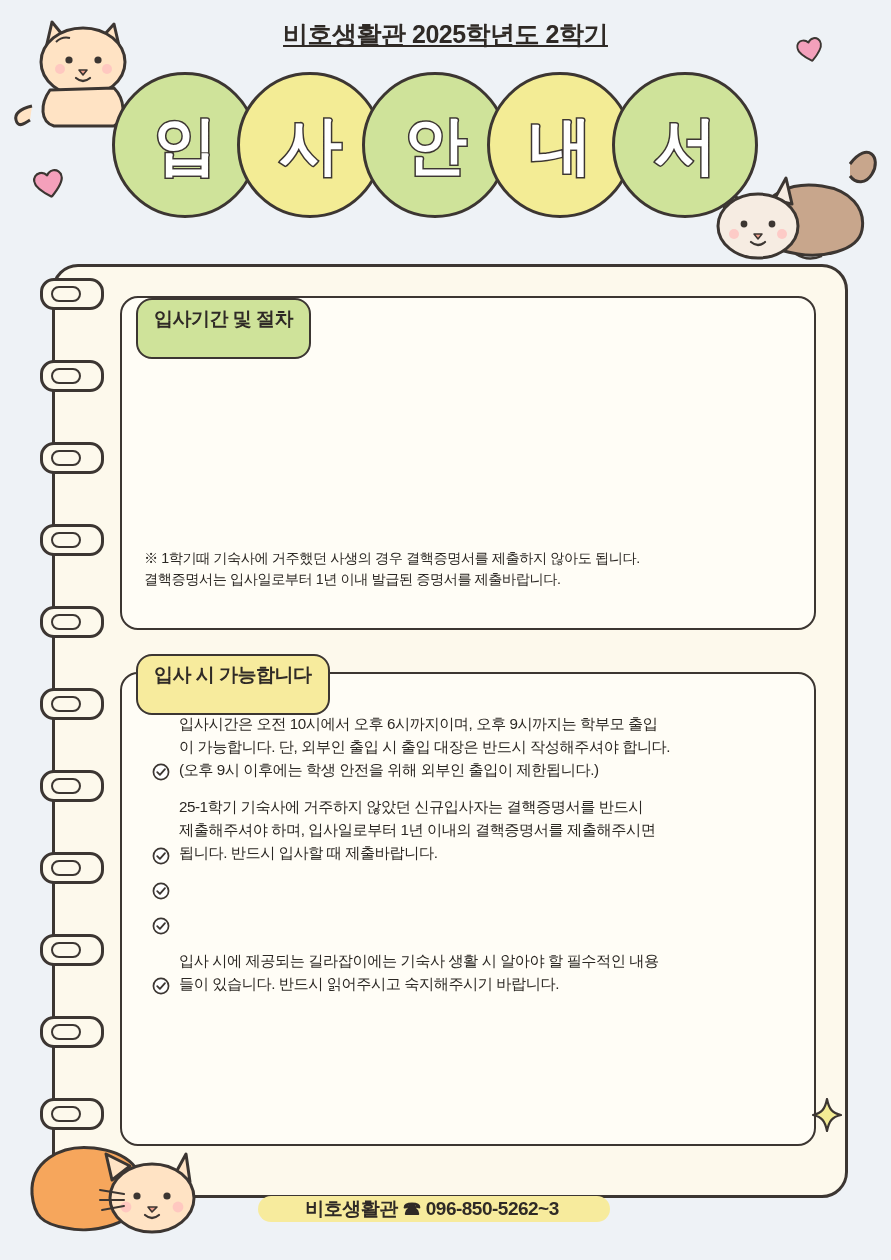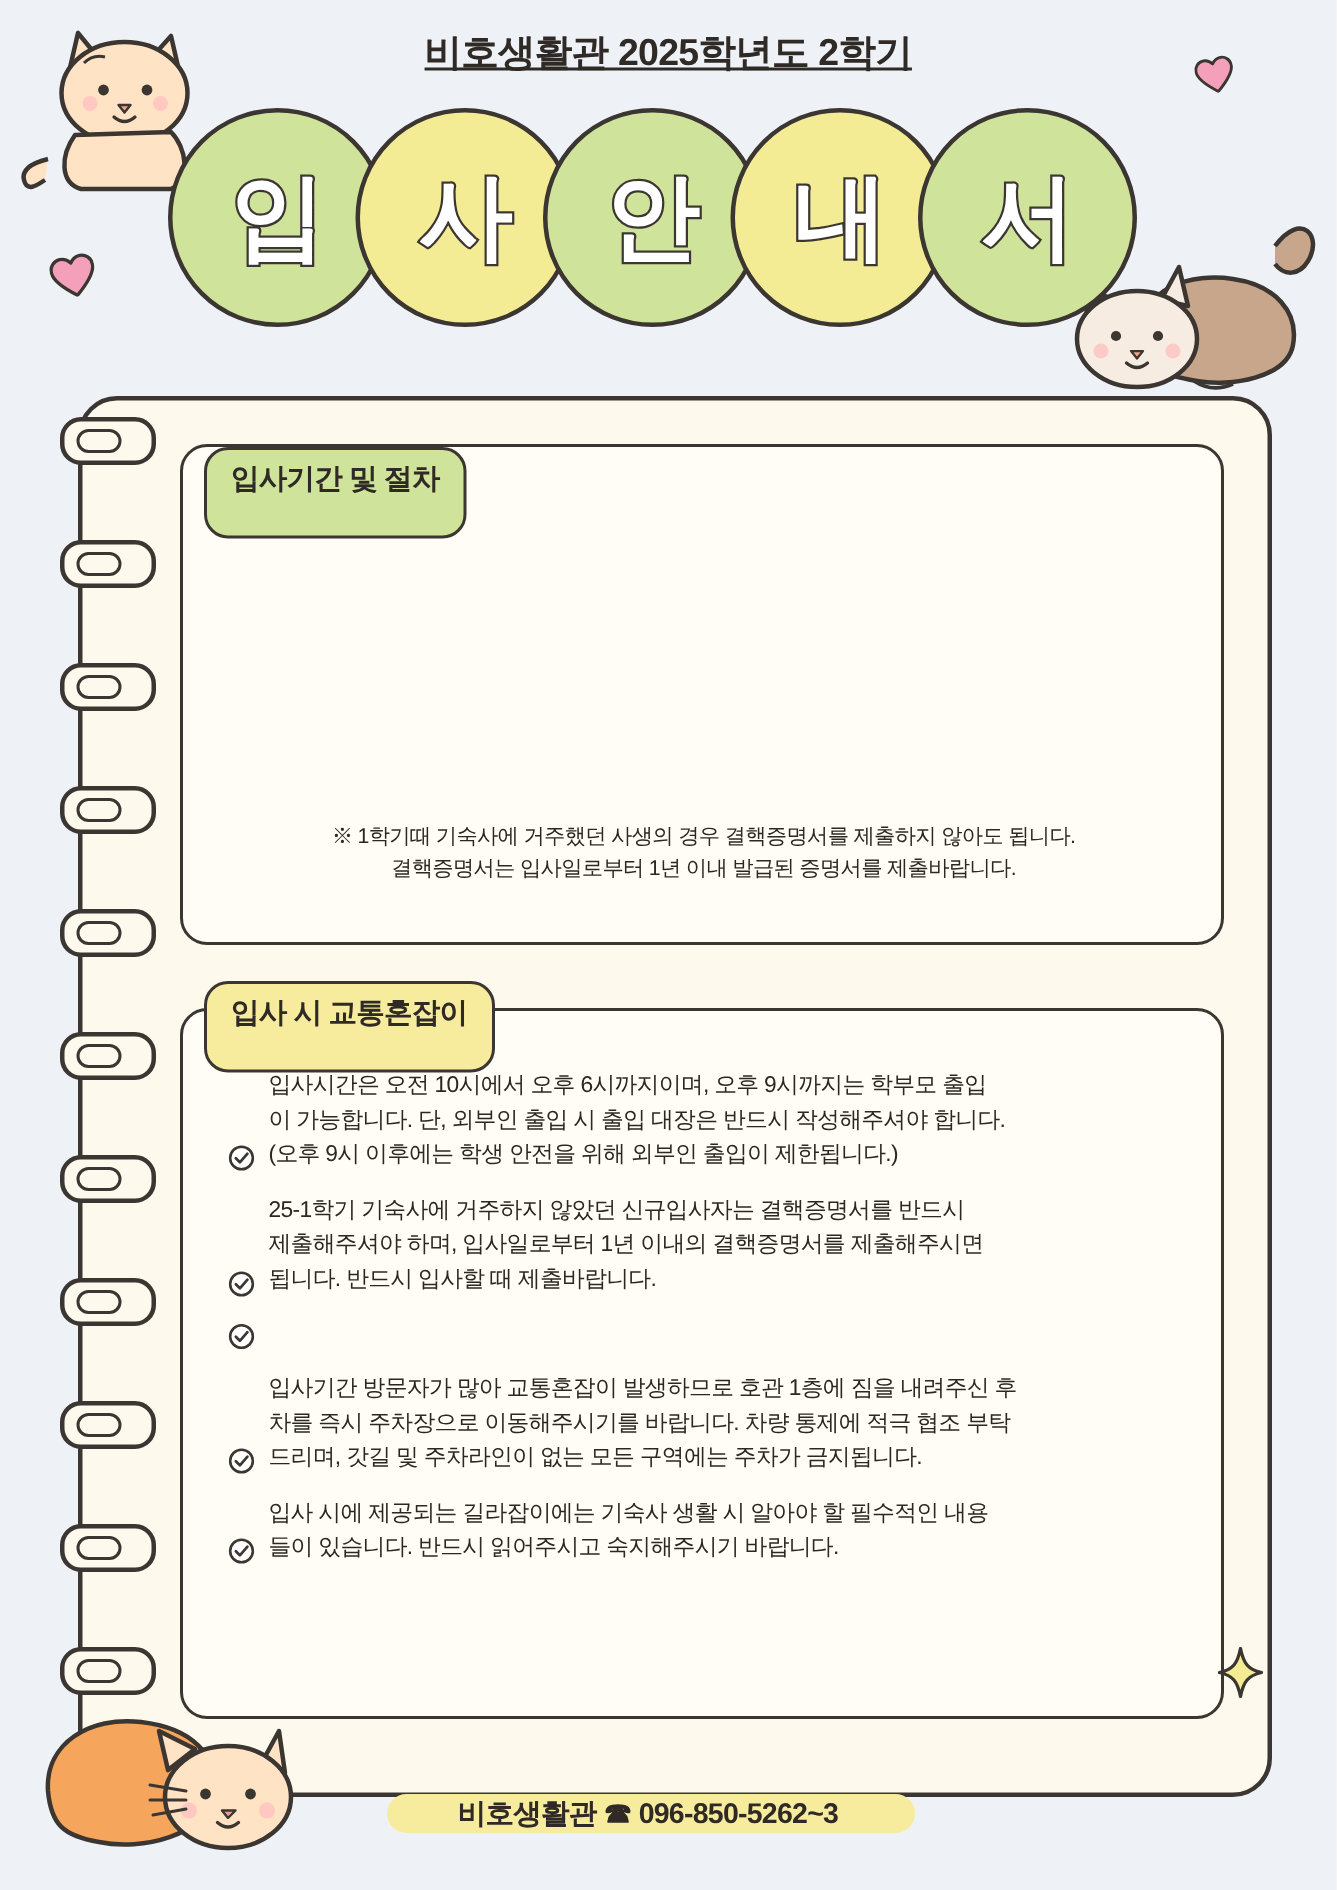--- a/index.html
+++ b/index.html
@@ -167,21 +167,20 @@
   .note {
     position: absolute;
     left: 144px;
     top: 548px;
     width: 650px;
     font-size: 14.2px;
     line-height: 1.5;
     color: #2b2723;
     letter-spacing: -0.45px;
     white-space: pre-line;
-    text-align: center;
   }
 
   
   .footer {
     position: absolute;
     left: 252px;
     top: 1192px;
     width: 360px;
     text-align: center;
     font-size: 19px;
@@ -321,21 +320,21 @@
           </svg>
         </span>
         <div class="item-text">행복기숙사 : 행복기숙사 행정실로 방문 &gt; 결핵증명서 제출 및
 길라잡이 수령 &gt; 안면인식 촬영 후 호실로 이동</div>
       </div>
     </div>
   <div class="note">※ 1학기때 기숙사에 거주했던 사생의 경우 결핵증명서를 제출하지 않아도 됩니다.
 결핵증명서는 입사일로부터 1년 이내 발급된 증명서를 제출바랍니다.</div>
 
   <div class="card card-2"></div>
-  <div class="tag tag-2">입사 시 교통혼잡이</div>
+  <div class="tag tag-2">입사 시 가능합니다</div>
   <div class="sect2-list" id="list-2">
       <div class="item">
         <span class="check">
           <svg viewBox="0 0 20 20">
             <circle cx="10" cy="10" r="8.4" fill="#ffffff" stroke="#3c3632" stroke-width="1.9"></circle>
             <path d="M5.8 10.2 L8.8 13.2 L14.4 6.8" fill="none" stroke="#3c3632" stroke-width="2" stroke-linecap="round" stroke-linejoin="round"></path>
           </svg>
         </span>
         <div class="item-text">입사시간은 오전 10시에서 오후 6시까지이며, 오후 9시까지는 학부모 출입
 이 가능합니다. 단, 외부인 출입 시 출입 대장은 반드시 작성해주셔야 합니다.
@@ -360,23 +359,20 @@
           </svg>
         </span>
       </div>
       <div class="item">
         <span class="check">
           <svg viewBox="0 0 20 20">
             <circle cx="10" cy="10" r="8.4" fill="#ffffff" stroke="#3c3632" stroke-width="1.9"></circle>
             <path d="M5.8 10.2 L8.8 13.2 L14.4 6.8" fill="none" stroke="#3c3632" stroke-width="2" stroke-linecap="round" stroke-linejoin="round"></path>
           </svg>
         </span>
-        <div class="item-text">입사기간 방문자가 많아 교통혼잡이 발생하므로 호관 1층에 짐을 내려주신 후
-차를 즉시 주차장으로 이동해주시기를 바랍니다. 차량 통제에 적극 협조 부탁
-드리며, 갓길 및 주차라인이 없는 모든 구역에는 주차가 금지됩니다.</div>
       </div>
       <div class="item">
         <span class="check">
           <svg viewBox="0 0 20 20">
             <circle cx="10" cy="10" r="8.4" fill="#ffffff" stroke="#3c3632" stroke-width="1.9"></circle>
             <path d="M5.8 10.2 L8.8 13.2 L14.4 6.8" fill="none" stroke="#3c3632" stroke-width="2" stroke-linecap="round" stroke-linejoin="round"></path>
           </svg>
         </span>
         <div class="item-text">입사 시에 제공되는 길라잡이에는 기숙사 생활 시 알아야 할 필수적인 내용
 들이 있습니다. 반드시 읽어주시고 숙지해주시기 바랍니다.</div>

